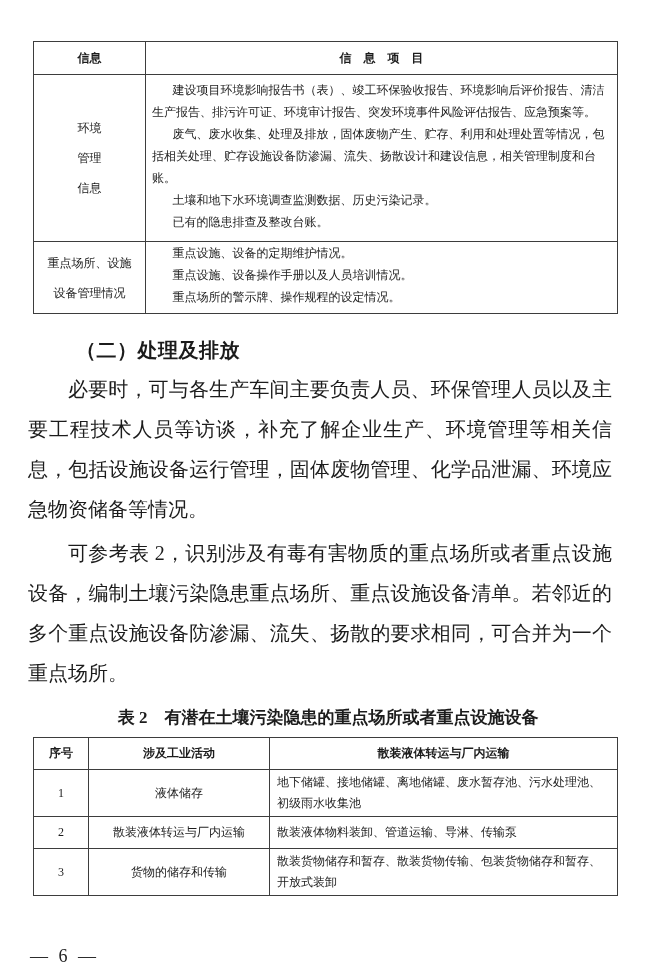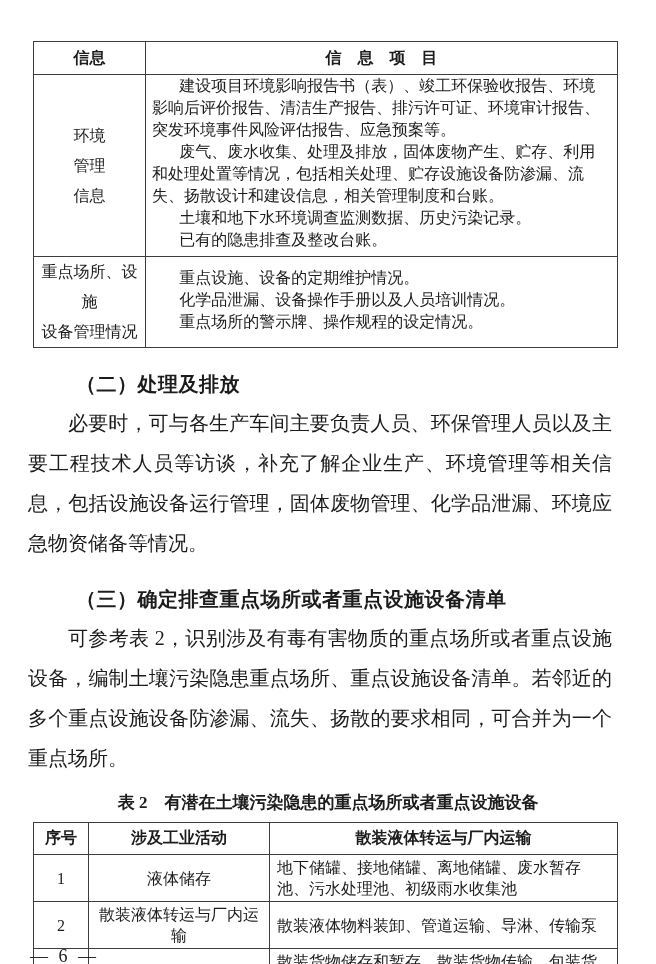--- a/index.html
+++ b/index.html
@@ -14,21 +14,21 @@
 
   
   table.tbl {
     border-collapse:collapse;
     table-layout:fixed;
     width:584px;
     margin-left:33px;
   }
   table.tbl th, table.tbl td {
     border:1.5px solid #3d3d3d;
-    font-size:16px;
+    font-size:12px;
     vertical-align:middle;
   }
   table.tbl th { font-weight:bold; text-align:center; }
 
   
   #info-table { margin-top:41px; }
   #info-table th { height:33px; }
   #info-table td.label-cell {
     text-align:center;
     white-space:pre-line;
@@ -115,31 +115,30 @@
           <p>废气、废水收集、处理及排放，固体废物产生、贮存、利用和处理处置等情况，包括相关处理、贮存设施设备防渗漏、流失、扬散设计和建设信息，相关管理制度和台账。</p>
           <p>土壤和地下水环境调查监测数据、历史污染记录。</p>
           <p>已有的隐患排查及整改台账。</p>
         </td>
       </tr>
       <tr class="row-site">
         <td class="label-cell">重点场所、设施
 设备管理情况</td>
         <td class="content-cell">
           <p>重点设施、设备的定期维护情况。</p>
-          <p>化学品泄漏、设备操作手册以及人员培训情况。</p>
+          <p>重点设施、设备操作手册以及人员培训情况。</p>
           <p>重点场所的警示牌、操作规程的设定情况。</p>
         </td>
       </tr>
     </tbody>
   </table>
 
   <h3 class="section-heading">（二）处理及排放</h3>
   <p class="body-para">必要时，可与各生产车间主要负责人员、环保管理人员以及主要工程技术人员等访谈，补充了解企业生产、环境管理等相关信息，包括设施设备运行管理，固体废物管理、化学品泄漏、环境应急物资储备等情况。</p>
 
-  <h3 class="section-heading">（三）确定排查重点场所或者重点设施设备清单</h3>
   <p class="body-para">可参考表 2，识别涉及有毒有害物质的重点场所或者重点设施设备，编制土壤污染隐患重点场所、重点设施设备清单。若邻近的多个重点设施设备防渗漏、流失、扬散的要求相同，可合并为一个重点场所。</p>
 
   <div class="tbl2-caption">表 2　有潜在土壤污染隐患的重点场所或者重点设施设备</div>
 
   <table class="tbl" id="key-table">
     <colgroup>
       <col style="width:55px">
       <col style="width:181px">
       <col style="width:348px">
     </colgroup>

